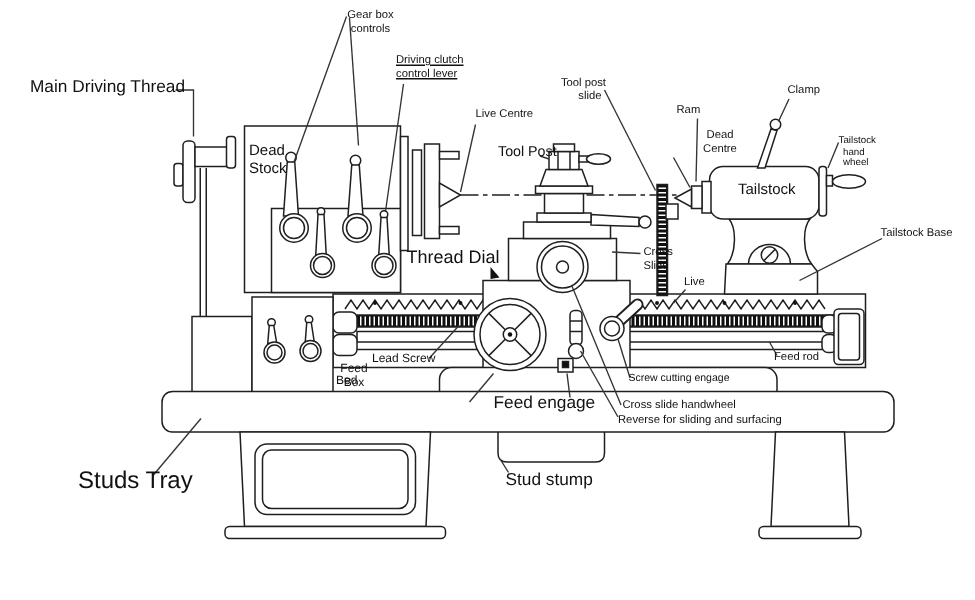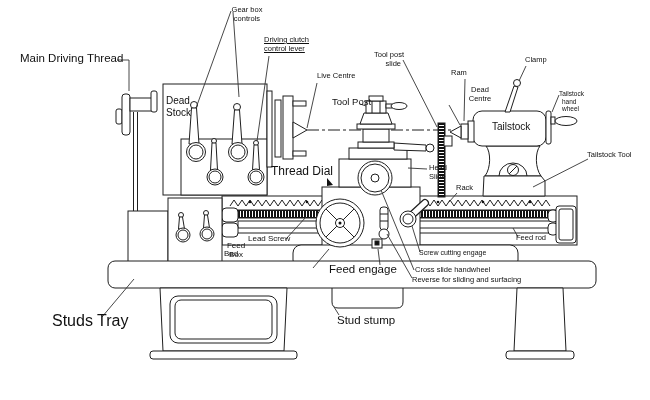--- a/index.html
+++ b/index.html
@@ -258,28 +258,28 @@
 <div class="lbl" style="left:525px;top:56px;font-size:7.5px;">Clamp</div>
 
 <div class="lbl" style="left:492px;top:121px;font-size:10px;">Tailstock</div>
 
 <div class="lbl" style="left:559px;top:90px;font-size:6.5px;">
   <div>Tailstock</div>
   <div style="padding-left:3px;">hand</div>
   <div style="padding-left:3px;">wheel</div>
 </div>
 
-<div class="lbl" style="left:587px;top:151px;font-size:7.5px;">Tailstock Tool</div>
+<div class="lbl" style="left:587px;top:151px;font-size:7.5px;">Tailstock Base</div>
 
 <div class="lbl" style="left:429px;top:164px;font-size:7.5px;">
-  <div>Head</div>
+  <div>Cross</div>
   <div>Slide</div>
 </div>
 
-<div class="lbl" style="left:456px;top:184px;font-size:7.5px;">Rack</div>
+<div class="lbl" style="left:456px;top:184px;font-size:7.5px;">Live</div>
 
 <div class="lbl center" style="left:175px;top:241px;width:42px;font-size:8px;">
   <div>Feed</div>
   <div>Box</div>
 </div>
 
 <div class="lbl" style="left:248px;top:234px;font-size:8px;">Lead Screw</div>
 
 <div class="lbl" style="left:224px;top:249px;font-size:8px;">Bed</div>
 

